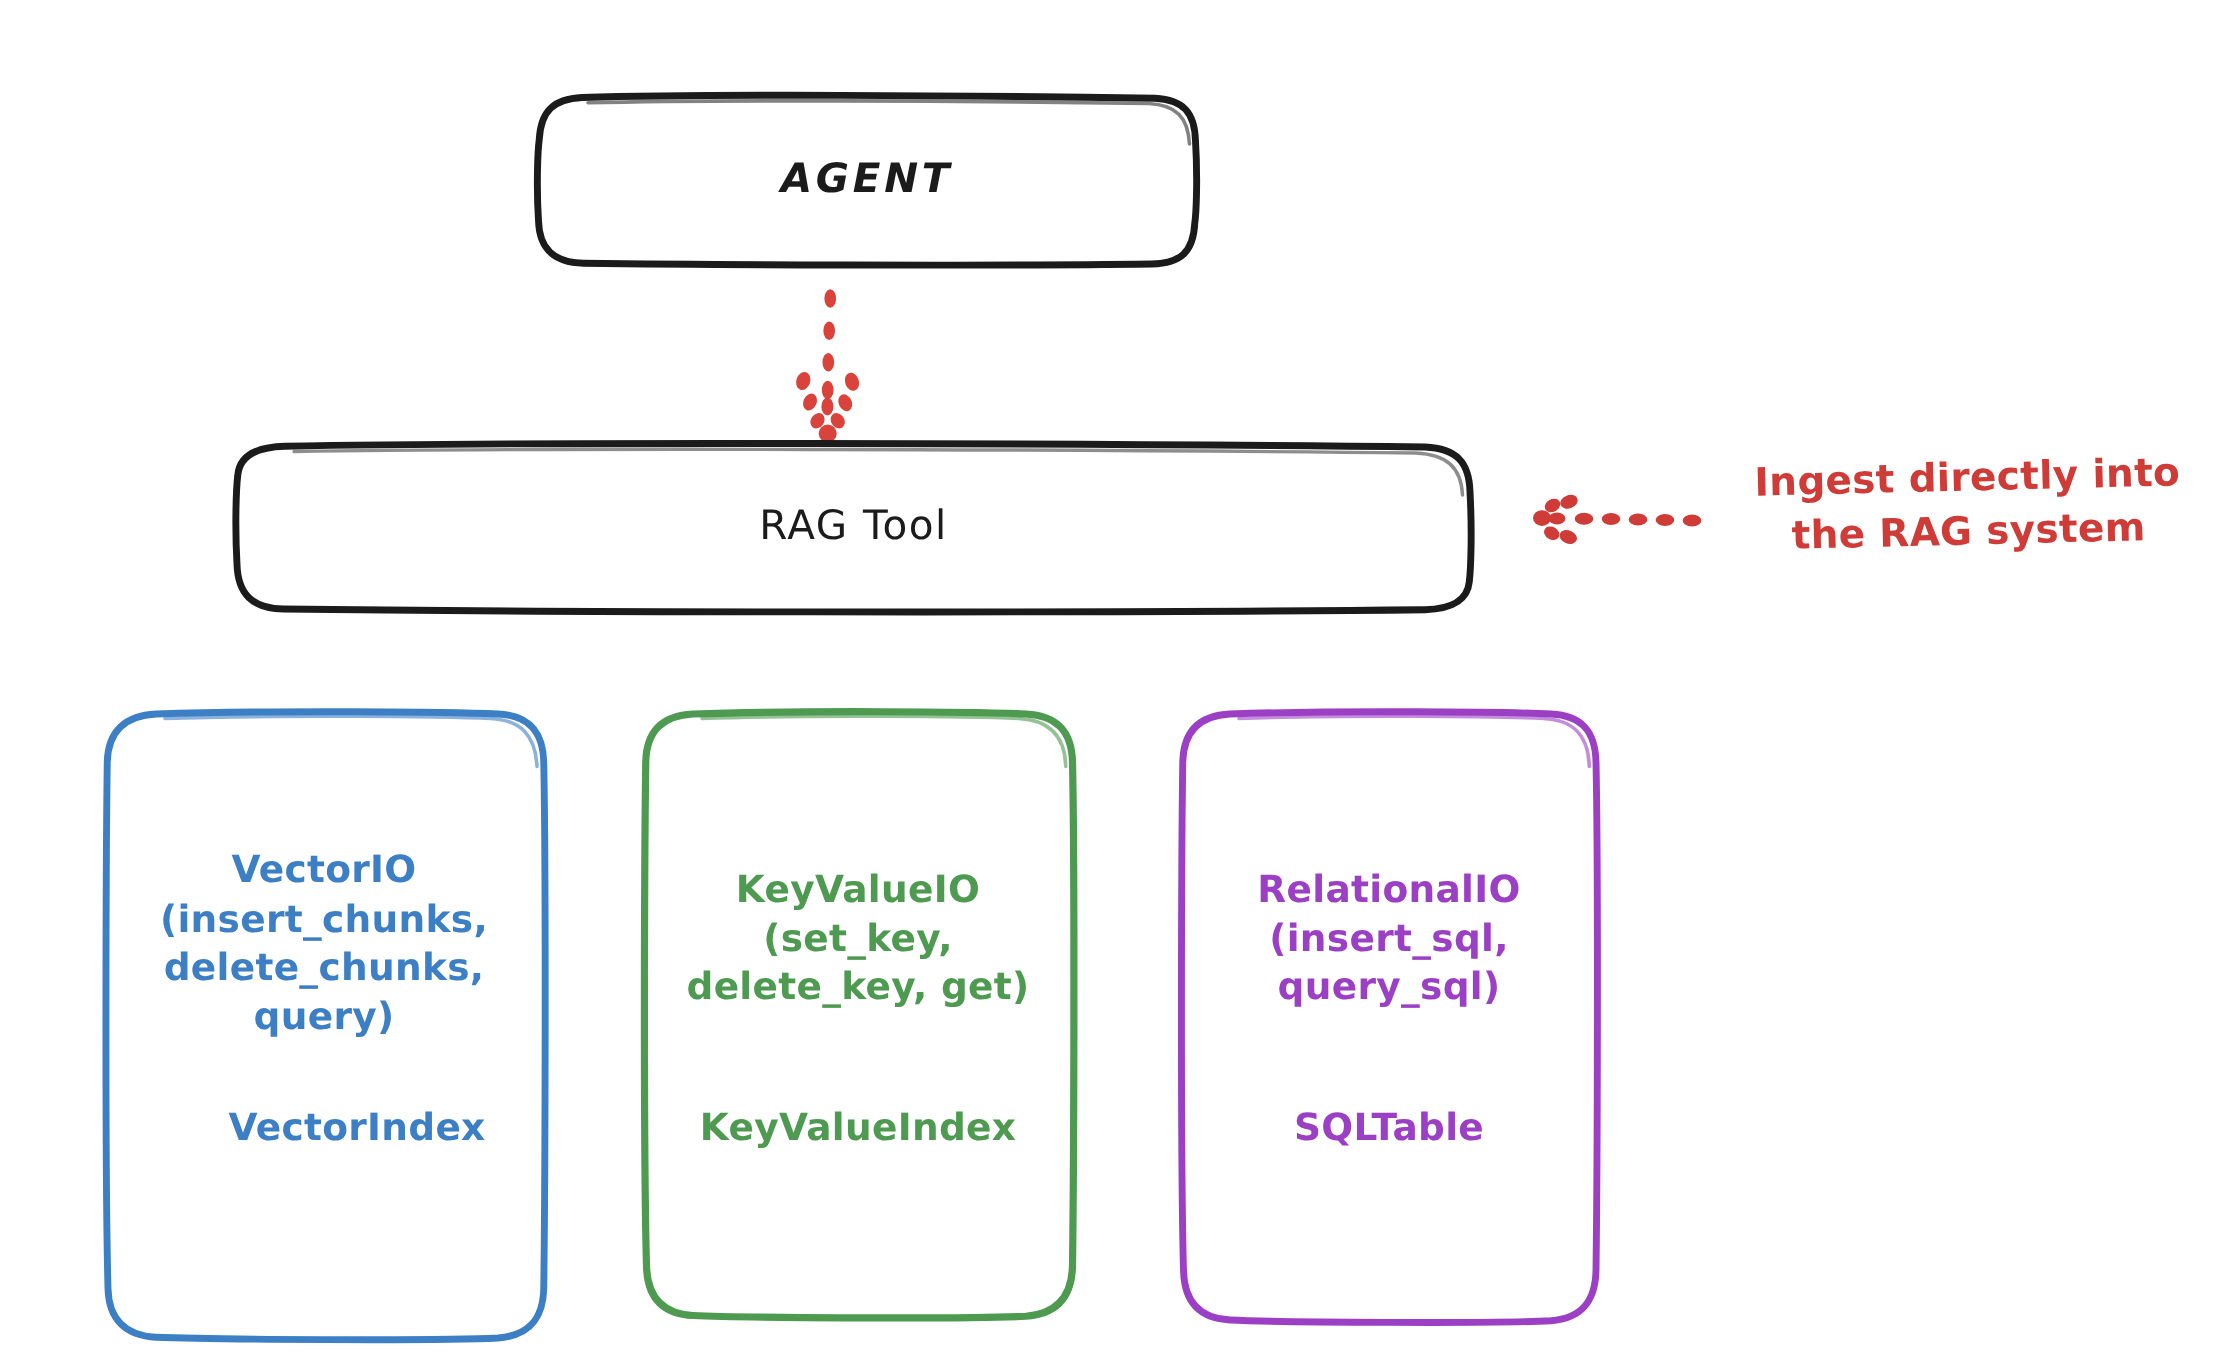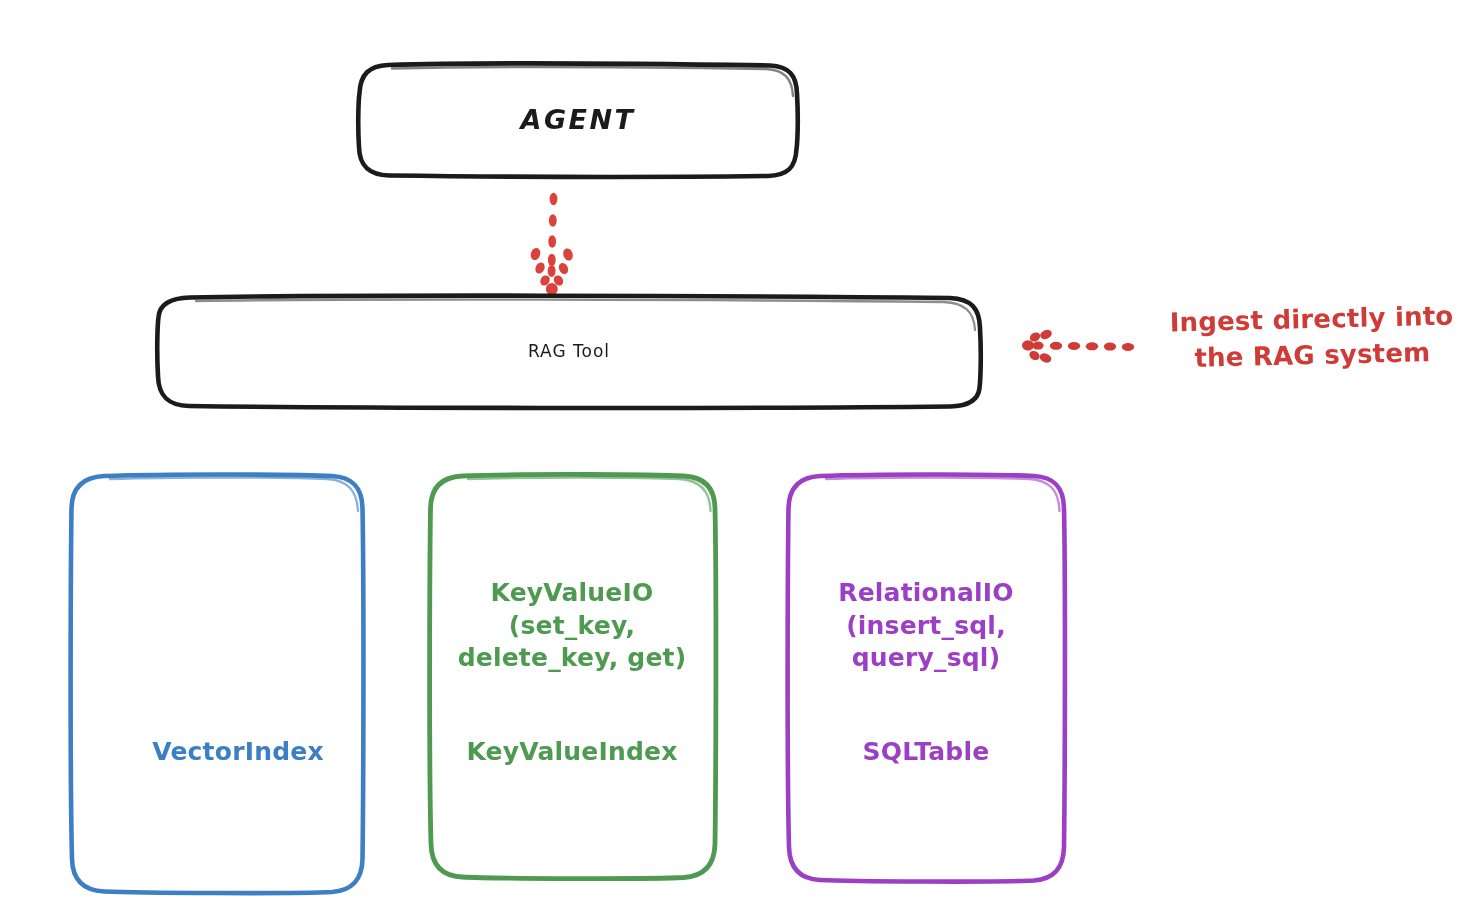--- a/index.html
+++ b/index.html
@@ -49,21 +49,21 @@
     font-weight: 600;
     letter-spacing: 2.5px;
     color: #1b1b1b;
   }
   
   #rag-tool-box-label {
     left: 157px;
     top: 272px;
     width: 824px;
     height: 110px;
-    font-size: 17px;
+    font-size: 27px;
     font-weight: 500;
     letter-spacing: 1px;
     color: #1b1b1b;
   }
   
   .store-label {
     position: absolute;
     text-align: center;
     white-space: pre-line;
     line-height: 1.30;
@@ -208,20 +208,24 @@
                C 894 452.5, 1000 453.5, 1029 455
                C 1049 456, 1059 466, 1059.5 487" fill="none" stroke="#9b3fc4" stroke-width="2.4" stroke-linecap="round" opacity="0.6"></path>
     </g>
 
   </svg>
 
   <div class="node-label" id="agent-box-label">AGENT</div>
 
   <div class="node-label" id="rag-tool-box-label">RAG Tool</div>
 
+  <div class="store-label" id="vectorio-api-label">VectorIO
+(insert_chunks,
+delete_chunks,
+query)</div>
   <div class="store-label" id="vectorio-index-label">VectorIndex</div>
 
   <div class="store-label" id="keyvalueio-index-label">KeyValueIndex</div>
   <div class="store-label" id="keyvalueio-api-label">KeyValueIO
 (set_key,
 delete_key, get)</div>
 
   <div class="store-label" id="relationalio-api-label">RelationalIO
 (insert_sql,
 query_sql)</div>

